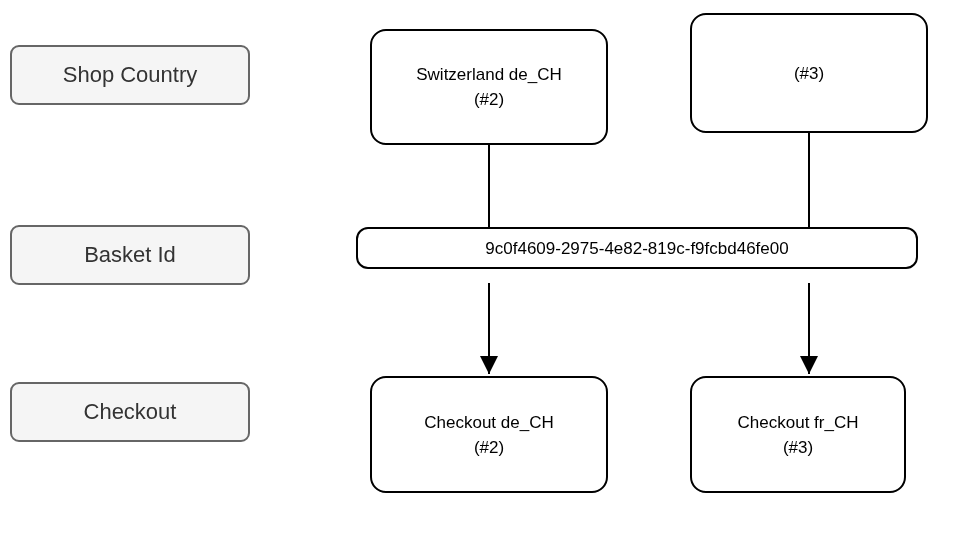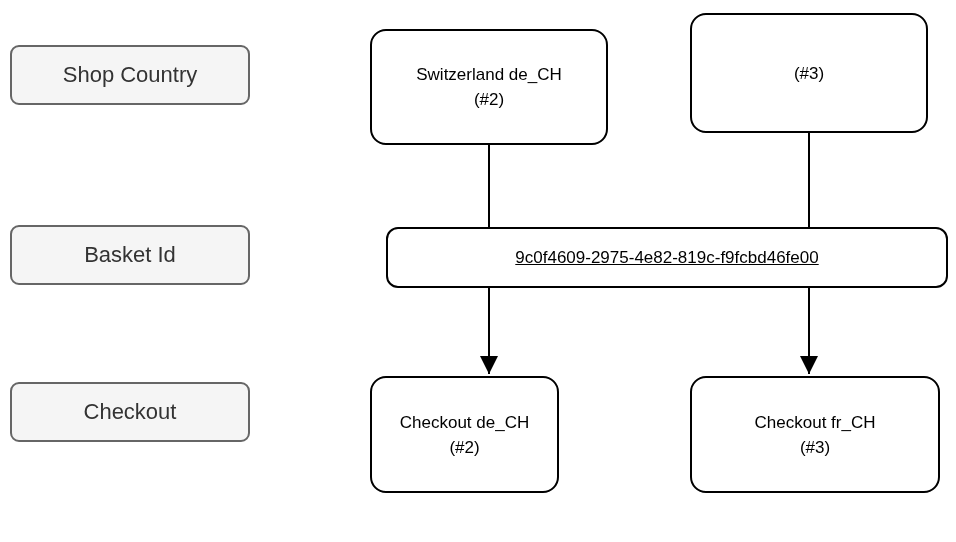--- a/index.html
+++ b/index.html
@@ -58,23 +58,23 @@
     text-align: center;
     font-size: 17px;
     line-height: 25px;
   }
   
   .pos-label-shop     { left: 10px;  top: 45px;  }
   .pos-label-basket   { left: 10px;  top: 225px; text-align: center; }
   .pos-label-checkout { left: 10px;  top: 382px; }
   .pos-shop-de        { left: 370px; top: 13px;  width: 238px; height: 116px; margin-top: 16px; }
   .pos-shop-fr        { left: 690px; top: 13px;  width: 238px; height: 120px; }
-  .pos-basket         { left: 386px; top: 227px; width: 562px; height: 61px; border-radius: 12px; text-decoration: underline; }
-  .pos-checkout-de    { left: 370px; top: 376px; width: 189px; height: 117px; align-items: center; }
-  .pos-checkout-fr    { left: 690px; top: 376px; width: 250px; height: 117px; }
+  .pos-basket         { left: 356px; top: 227px; width: 562px; height: 42px; border-radius: 12px; }
+  .pos-checkout-de    { left: 370px; top: 376px; width: 238px; height: 117px; align-items: center; }
+  .pos-checkout-fr    { left: 690px; top: 376px; width: 216px; height: 117px; }
 </style>
 </head>
 <body>
 
 <div class="canvas">
 
   <svg class="connectors" viewBox="0 0 956 542" xmlns="http://www.w3.org/2000/svg">
     <defs>
       <marker id="arrow" markerWidth="9" markerHeight="9" refX="9" refY="4.5" orient="auto" markerUnits="strokeWidth">
         <path class="arrowhead" d="M0,0 L9,4.5 L0,9 z"></path>

